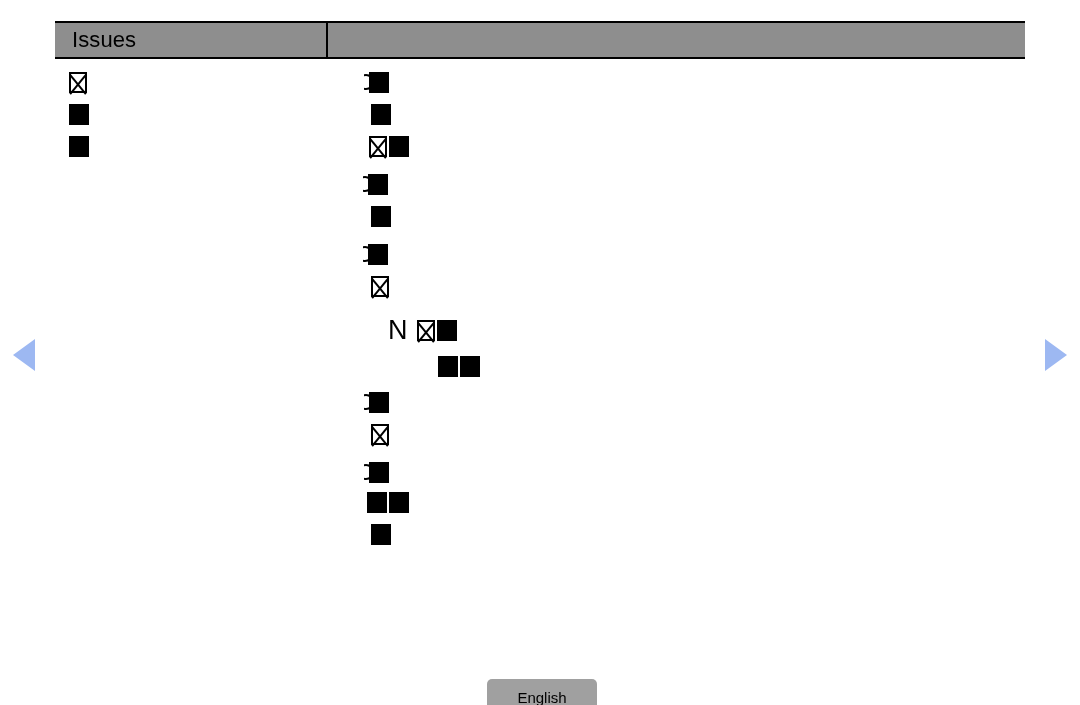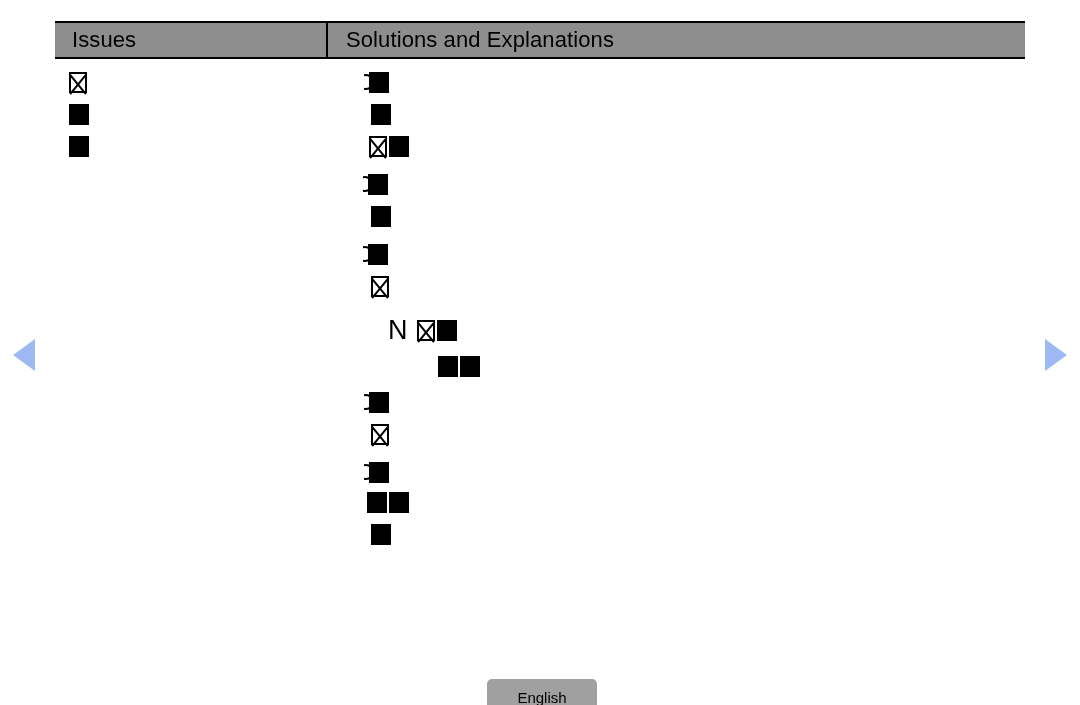--- a/index.html
+++ b/index.html
@@ -193,23 +193,20 @@
 </style>
 </head>
 <body>
 
 <div id="screen">
 
   <div class="table-header">
     <div class="th-cell th-issues">
       <span class="th-label">Issues</span>
     </div>
-    <div class="th-cell th-solutions">
-      <span class="th-label">Solutions and Explanations</span>
-    </div>
   </div>
 
   <div class="col-issues">
       <div class="line" style="top: 10px; left: 14px;">
         <span class="tofu tofu-x"></span>
       </div>
       <div class="line" style="top: 42px; left: 14px;">
         <span class="tofu tofu-solid"></span>
       </div>
       <div class="line" style="top: 74px; left: 14px;">

